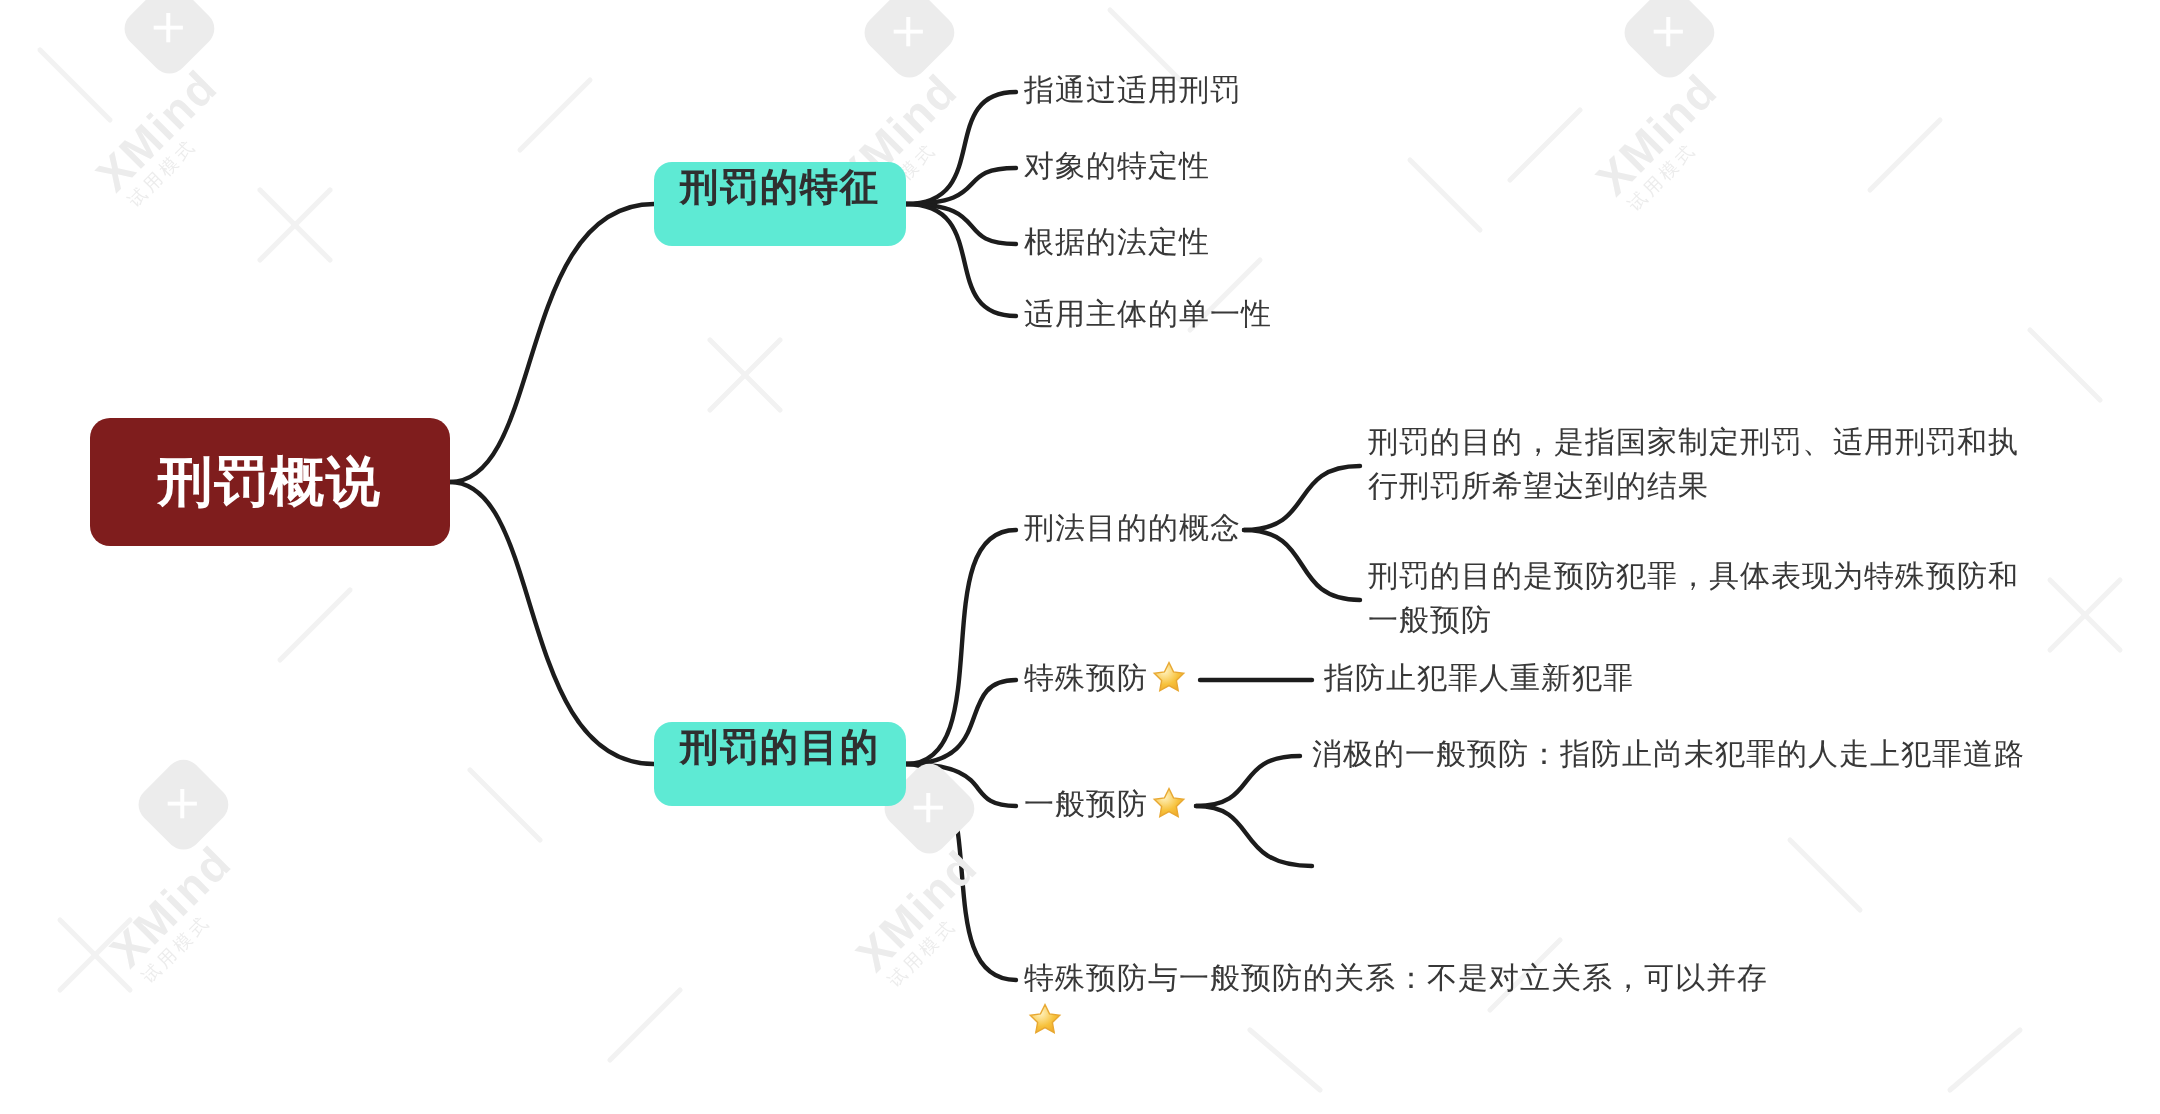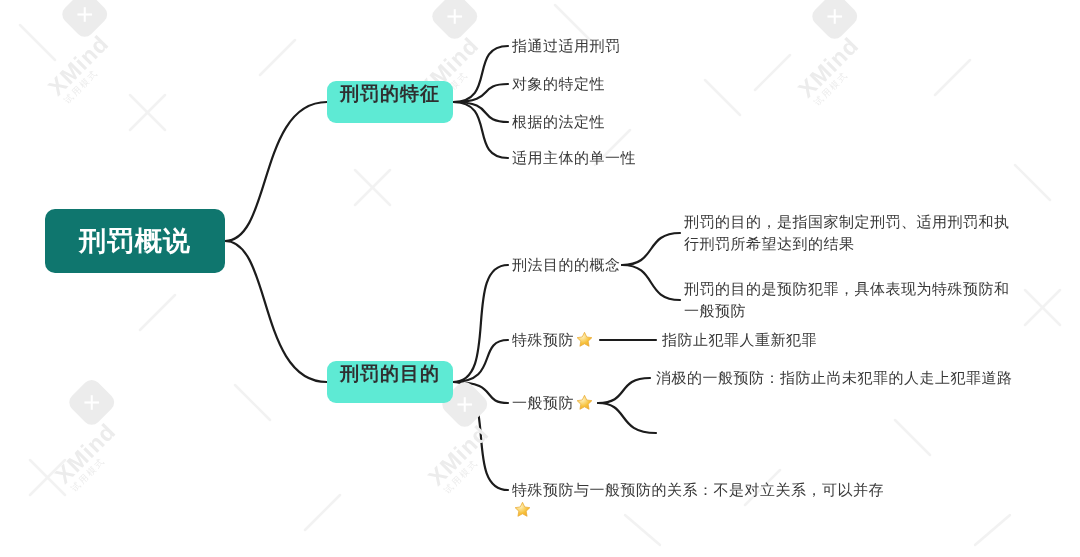--- a/index.html
+++ b/index.html
@@ -4,21 +4,21 @@
 <style>
   html,body{margin:0;padding:0;background:#ffffff;}
   #canvas{
     position:relative;width:1080px;height:557px;overflow:hidden;background:#ffffff;
     font-family:"Liberation Sans","DejaVu Sans",sans-serif;
   }
   svg.underlay{position:absolute;left:0;top:0;}
   .node{position:absolute;box-sizing:border-box;}
   .root-node{
     left:45px;top:209px;width:180px;height:64px;
-    background:#0f766e;border-radius:10px;
+    background:#7f1d1d;border-radius:10px;
     display:flex;align-items:center;justify-content:center;
     color:#ffffff;font-size:27px;font-weight:bold;letter-spacing:1px;
   }
   .branch-node{
     width:126px;height:42px;background:#5eead4;border-radius:9px;
     display:flex;justify-content:center;
     color:#2f2f30;font-size:19px;font-weight:bold;letter-spacing:1px;
   }
   #branch-features{left:327px;top:81px;}
   #branch-purpose{left:327px;top:361px;}

